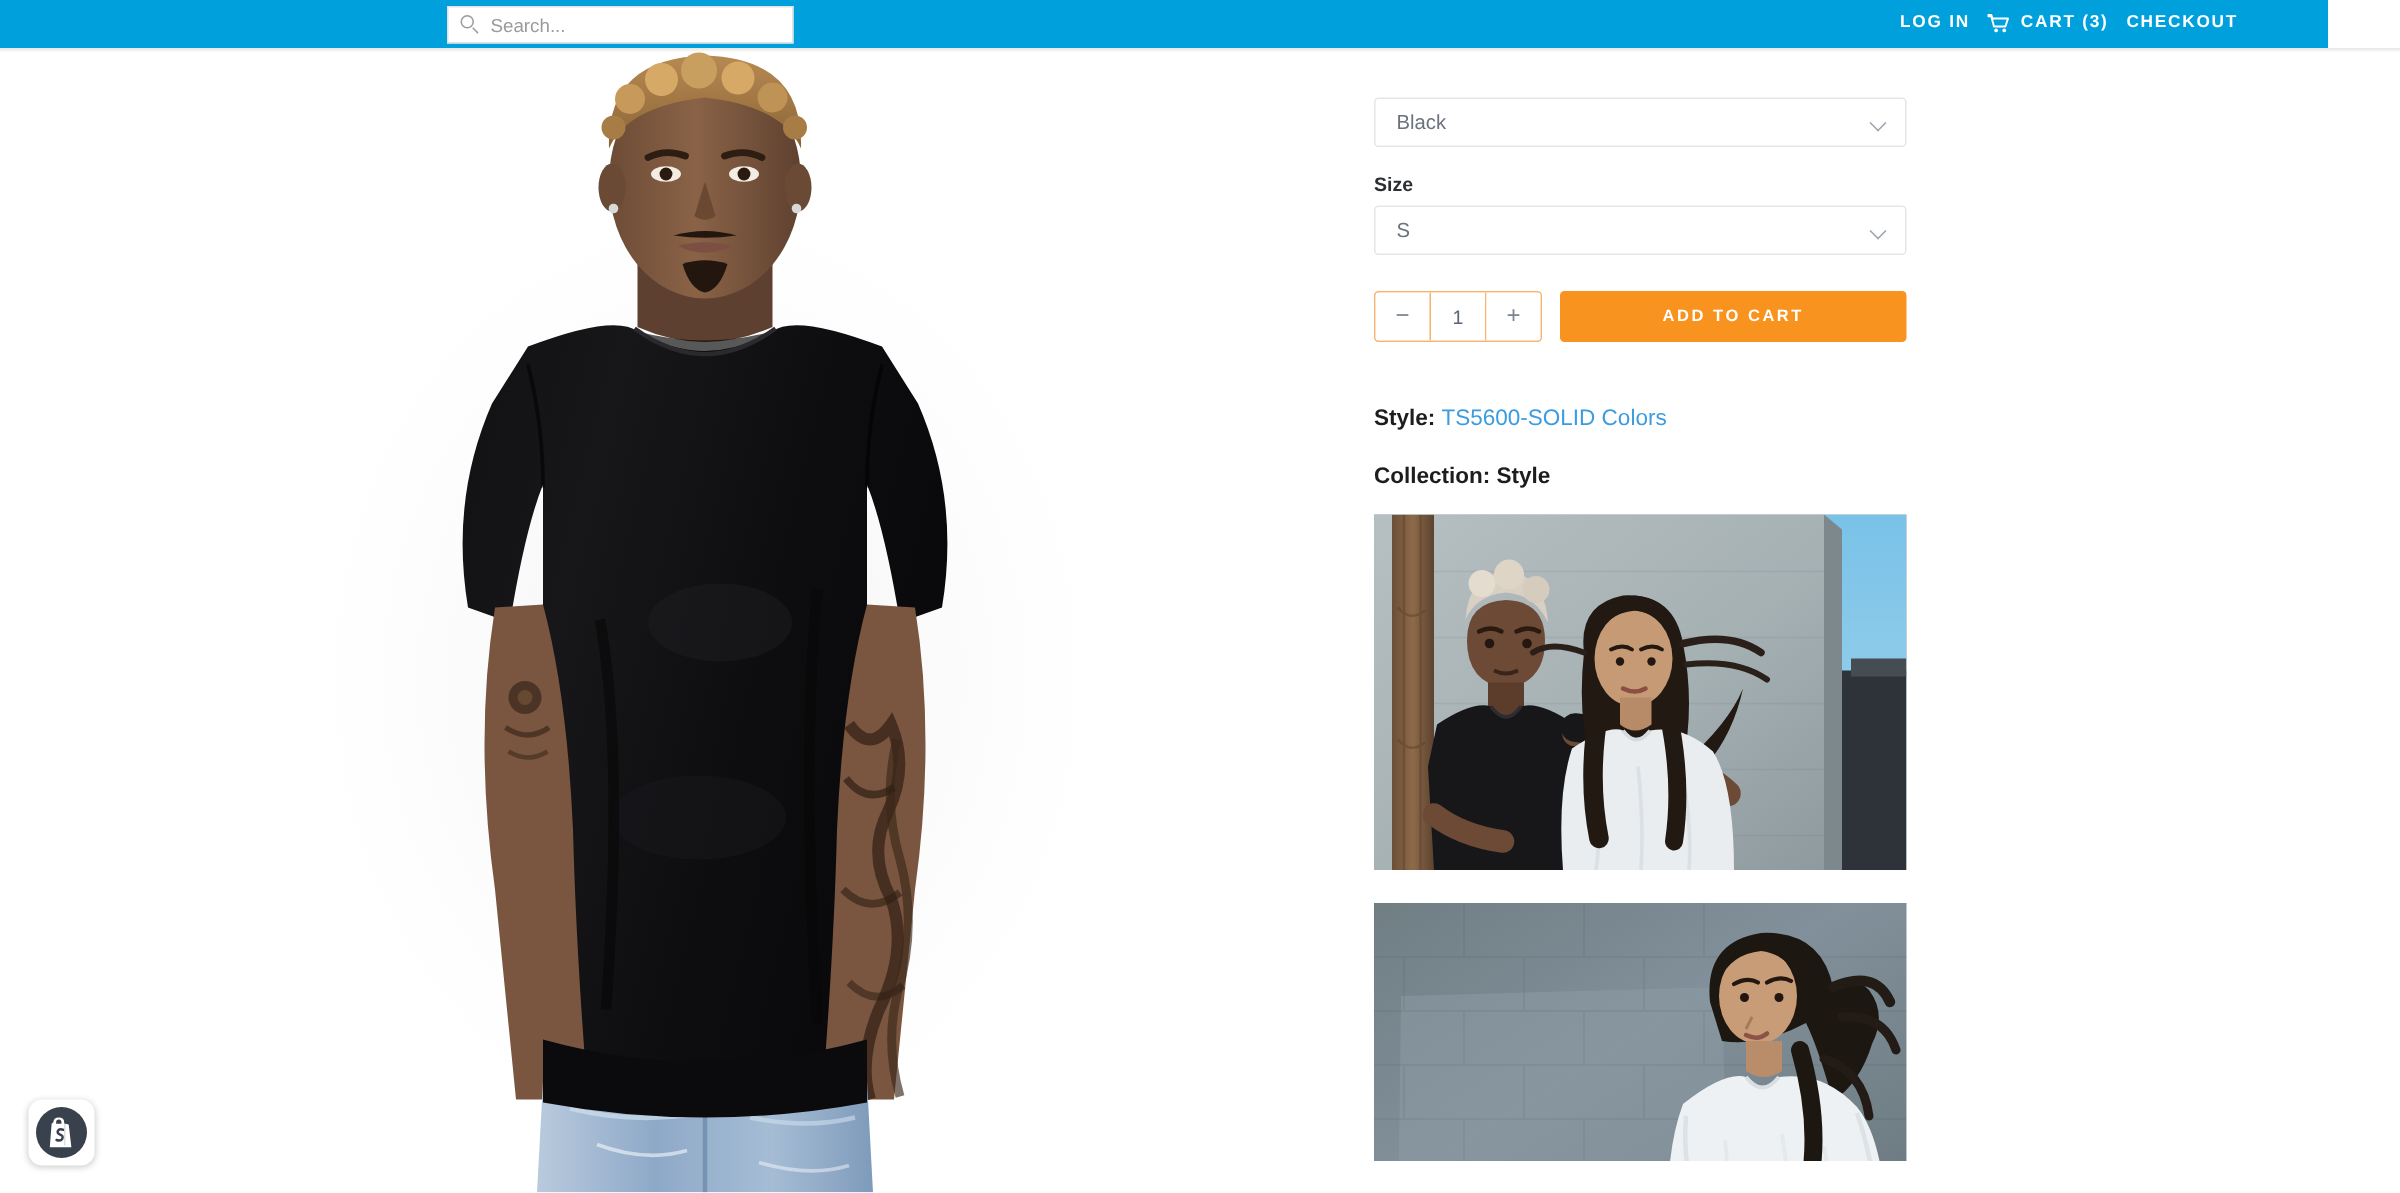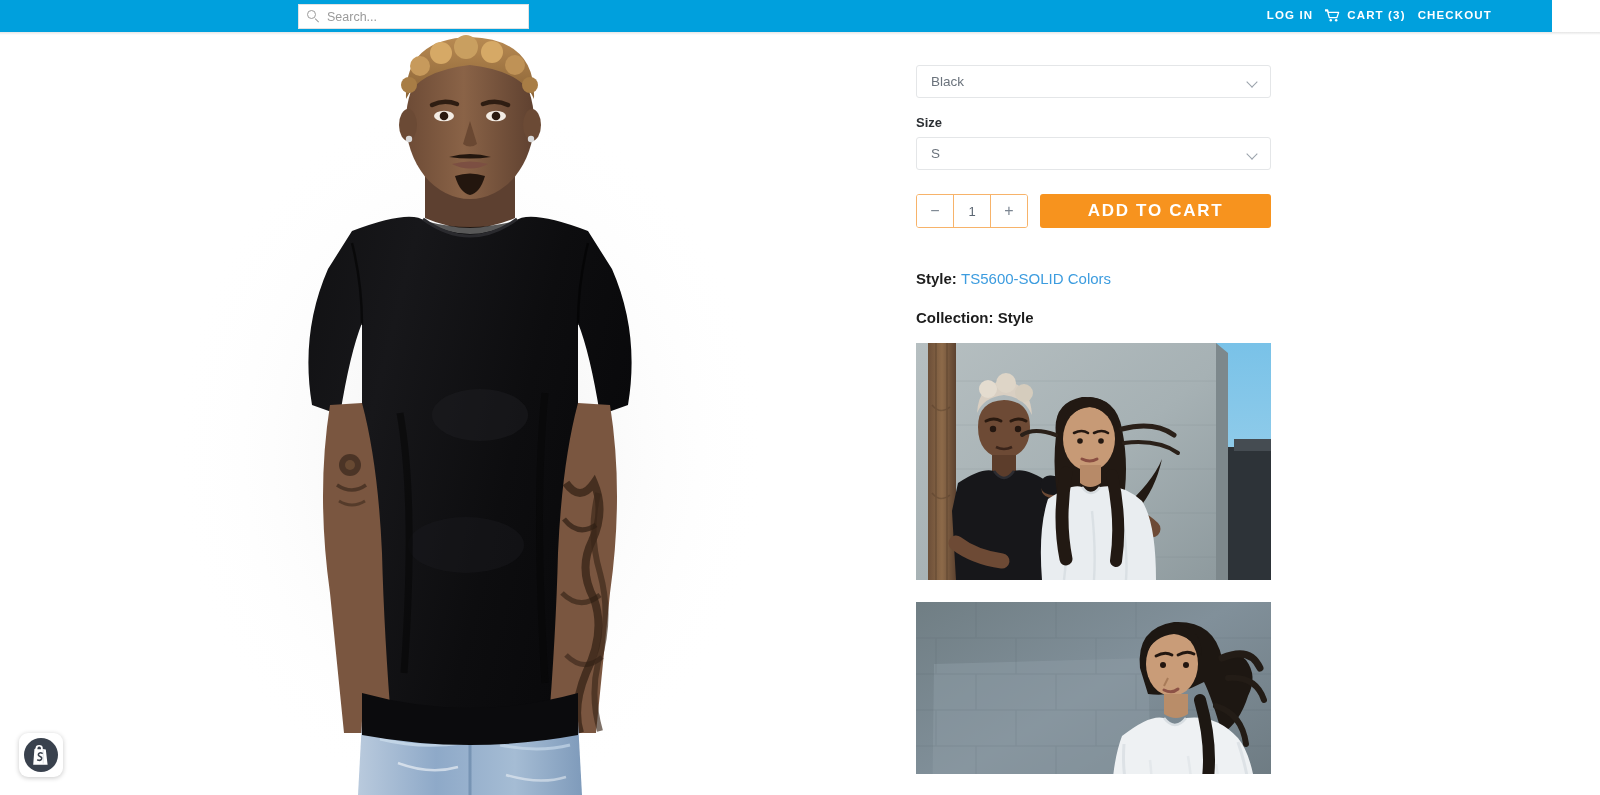--- a/index.html
+++ b/index.html
@@ -218,21 +218,21 @@
     outline: none;
     background: #fff;
   }
   .add-to-cart {
     flex: 1;
     height: 34px;
     background: #f7931e;
     border: 0;
     border-radius: 3px;
     color: #ffffff;
-    font-size: 17px;
+    font-size: 11px;
     font-weight: 600;
     letter-spacing: 1.7px;
     font-family: "Liberation Sans", sans-serif;
     cursor: pointer;
     text-align: center;
   }
 
   .meta-line {
     font-size: 15px;
     color: #1d1d1d;

